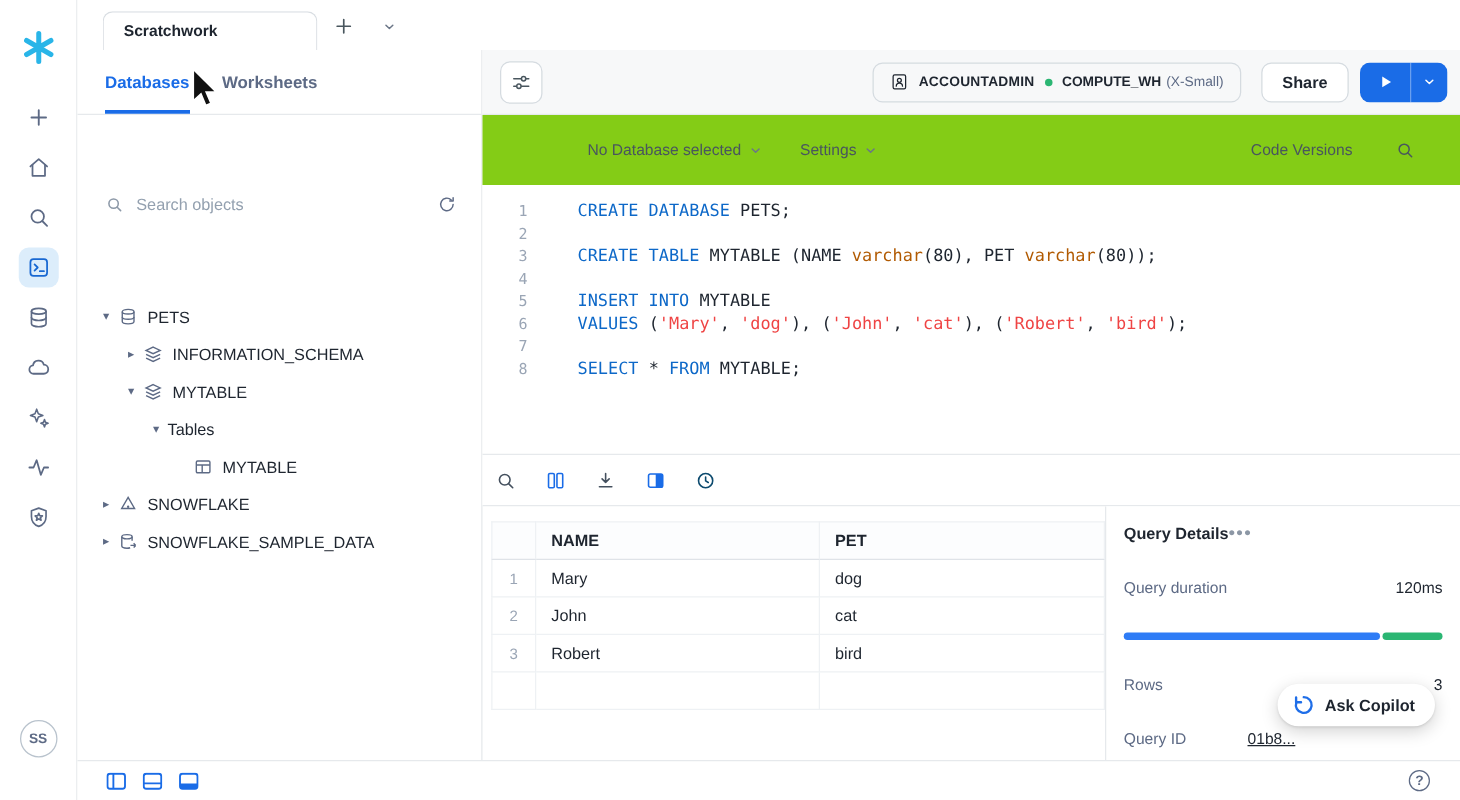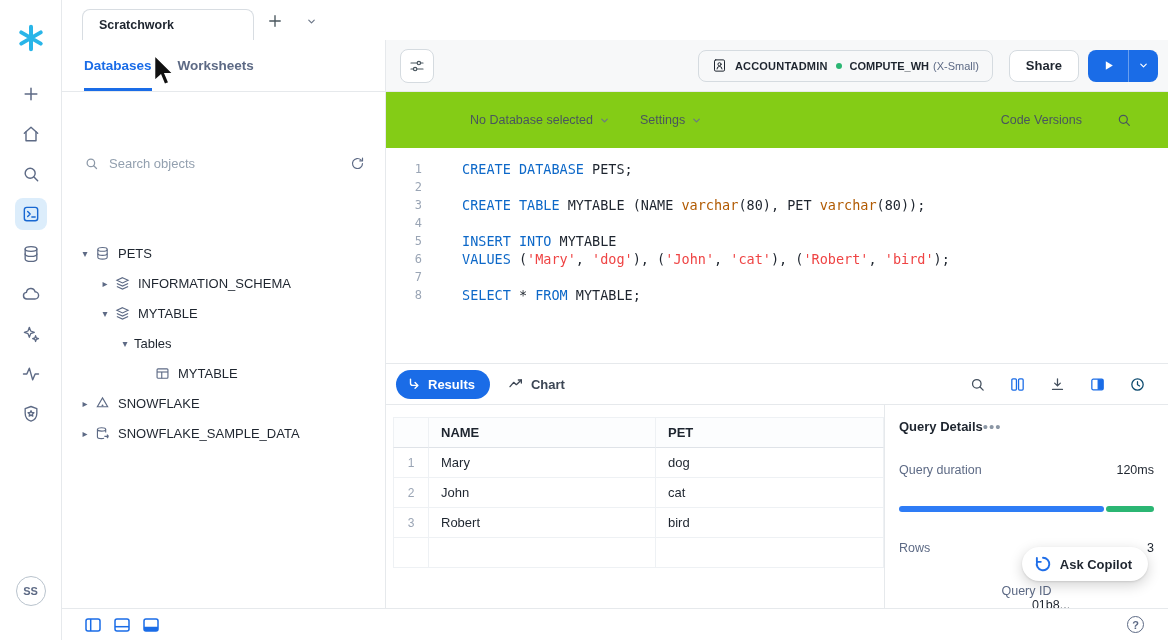--- a/index.html
+++ b/index.html
@@ -103,21 +103,21 @@
   .thead .tcell { font-weight:700; border-bottom:1px solid #dfe3e8; border-top:1px solid #eef1f4; }
   .tnum { justify-content:center; padding:0; color:#9aa5b5; font-size:12px; }
 
   .qpanel { flex:1; border-left:1px solid #e6e9ec; padding:14px 14px; position:relative; overflow:hidden; background:#fff; }
   .qp-title-row { display:flex; align-items:center; margin-bottom:12px; }
   .qp-title { font-size:13px; font-weight:700; color:#1e252f; }
   .qp-more { color:#8c97a5; font-size:15px; letter-spacing:1px; cursor:pointer; line-height:8px; }
   .qp-row { display:flex; align-items:center; justify-content:space-between; margin:29px 0;text-align:center; }
   .qp-label { font-size:12.5px; color:#5d6a85; }
   .qp-value { font-size:12.5px; color:#1e252f; }
-  .qp-row-id { justify-content:flex-start;flex-direction:column; }
+  .qp-row-id { justify-content:flex-start; }
   .qp-link { font-size:12.5px; color:#1e252f; text-decoration:underline; margin-left:49px; cursor:pointer; white-space:nowrap; }
   .duration-bar { display:flex; gap:2px; height:6px; margin:6px 0 12px; }
   .duration-bar .seg { border-radius:3px; height:6px; }
   .show-more { margin-top:12px; display:inline-flex; align-items:center; gap:6px; border:1px solid #d5dbe0; border-radius:15px;
                background:#fff; padding:6px 13px; font-size:12px; font-weight:600; color:#3c4654; cursor:pointer;
                font-family:Liberation Mono, monospace; }
 
   
   .statusbar { height:32px; flex:0 0 32px; border-top:1px solid #e6e9ec; background:#fff;
                display:flex; align-items:center; justify-content:space-between; padding:0 24px 0 23px; }
@@ -410,36 +410,20 @@
               <span class="line-num">7</span>
               <span class="line-code"></span>
             </div>
             <div class="code-line">
               <span class="line-num">8</span>
               <span class="line-code"><span class="tok-kw">SELECT</span><span class="tok-pl"> * </span><span class="tok-kw">FROM</span><span class="tok-pl"> MYTABLE;</span></span>
             </div>
           </div>
 
         <div class="results-header">
-          <div class="rh-left">
-            <div class="results-pill">
-              <svg width="14" height="14" viewBox="0 0 20 20" fill="none" stroke="#fff" stroke-width="2" stroke-linecap="round" stroke-linejoin="round">
-                  <path d="M5 3v6a3 3 0 0 0 3 3h7"></path>
-                  <path d="M11.5 8l4 4-4 4"></path>
-                </svg>
-              <span>Results</span>
-            </div>
-            <div class="chart-tab">
-              <svg width="16" height="16" viewBox="0 0 24 24" fill="none" stroke="#3c4654" stroke-width="2" stroke-linecap="round" stroke-linejoin="round">
-                  <path d="M3 16l5.5-6.5 4 3.5L20 6"></path>
-                  <path d="M20 6h-4.5M20 6v4.5"></path>
-                </svg>
-              <span>Chart</span>
-            </div>
-          </div>
           <div class="rh-right">
             <span class="rh-icon">
               <svg width="17" height="17" viewBox="0 0 24 24" fill="none" stroke="#44505e" stroke-width="1.8" stroke-linecap="round">
                   <circle cx="11" cy="11" r="6"></circle>
                   <path d="M15.6 15.6L20 20"></path>
                 </svg>
             </span>
             <span class="rh-icon">
               <svg width="17" height="17" viewBox="0 0 24 24" fill="none" stroke="#1a6ce7" stroke-width="1.8">
                   <rect x="4" y="4" width="6.5" height="16" rx="1.5"></rect>

